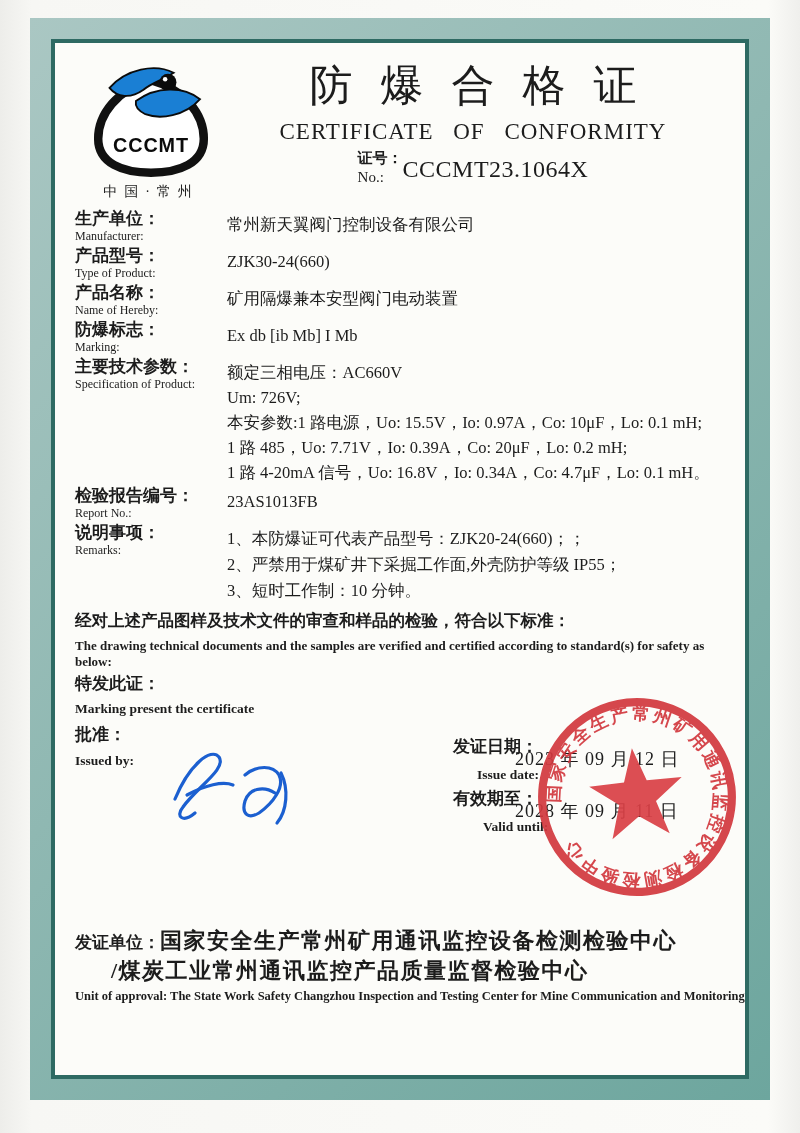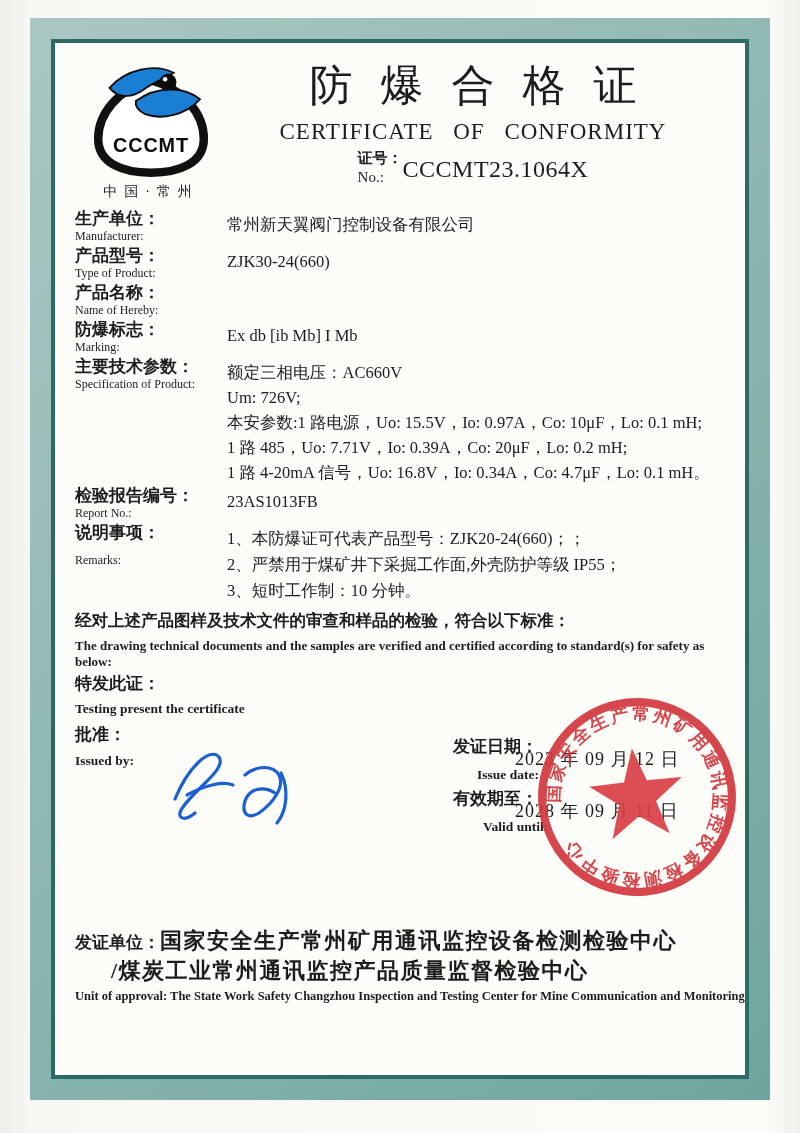--- a/index.html
+++ b/index.html
@@ -120,20 +120,23 @@
         <div class="fvalue">
             <div class="vline">ZJK30-24(660)</div>
           </div>
       </div>
 
       <div class="field">
         <div class="flabel">
           <div class="zh">产品名称：</div>
           <div class="en">Name of Hereby:</div>
         </div>
+        <div class="fvalue">
+            <div class="vline">矿用隔爆兼本安型阀门电动装置</div>
+          </div>
       </div>
 
       <div class="field">
         <div class="flabel">
           <div class="zh">防爆标志：</div>
           <div class="en">Marking:</div>
         </div>
         <div class="fvalue">
             <div class="vline">Ex db [ib Mb] I Mb</div>
           </div>
@@ -159,34 +162,34 @@
           <div class="en">Report No.:</div>
         </div>
         <div class="fvalue">
             <div class="vline">23AS1013FB</div>
           </div>
       </div>
 
       <div class="field remarks">
         <div class="flabel">
           <div class="zh">说明事项：</div>
-          <div class="en" style="margin-top:10px">Remarks:</div>
+          <div class="en" style="">Remarks:</div>
         </div>
         <div class="fvalue">
           <div class="vline">1、本防爆证可代表产品型号：ZJK20-24(660)；；</div>
           <div class="vline">2、严禁用于煤矿井下采掘工作面,外壳防护等级 IP55；</div>
           <div class="vline">3、短时工作制：10 分钟。</div>
         </div>
       </div>
     </div>
 
     <div class="statement-zh">经对上述产品图样及技术文件的审查和样品的检验，符合以下标准：</div>
     <div class="statement-en">The drawing technical documents and the samples are verified and certified according to standard(s) for safety as below:</div>
     <div class="present-zh">特发此证：</div>
-    <div class="present-en">Testing present the certificate</div>
+    <div class="present-en">Marking present the certificate</div>
 
     <div class="issue-area">
       <div class="approve-zh">批准：</div>
       <div class="approve-en">Issued by:</div>
 
       <svg class="signature" width="170" height="110" viewBox="0 0 170 110">
         <g fill="none" stroke="#1b5fd0" stroke-width="3.2" stroke-linecap="round">
           <path d="M22,62 C36,28 58,10 66,20 C74,32 44,50 30,70 C22,80 30,86 42,76"></path>
           <path d="M34,58 C52,48 70,44 80,48"></path>
           <path d="M92,38 C104,28 120,28 126,38 C132,50 120,66 106,76 C96,82 88,78 92,64 C96,52 110,48 122,56"></path>

